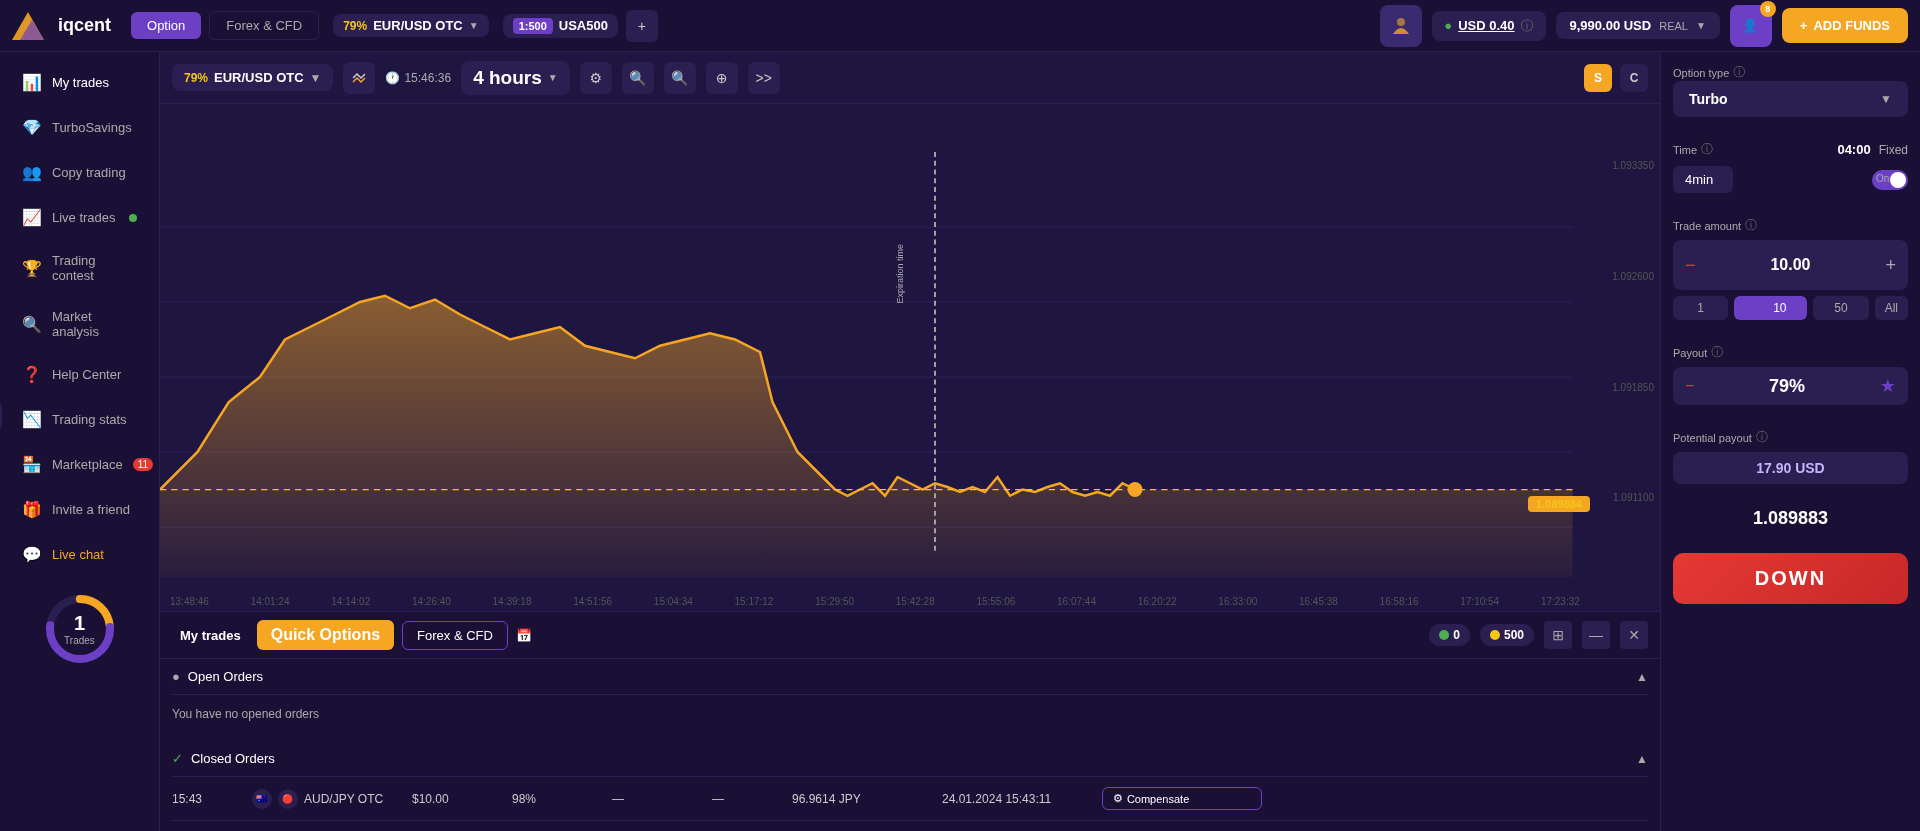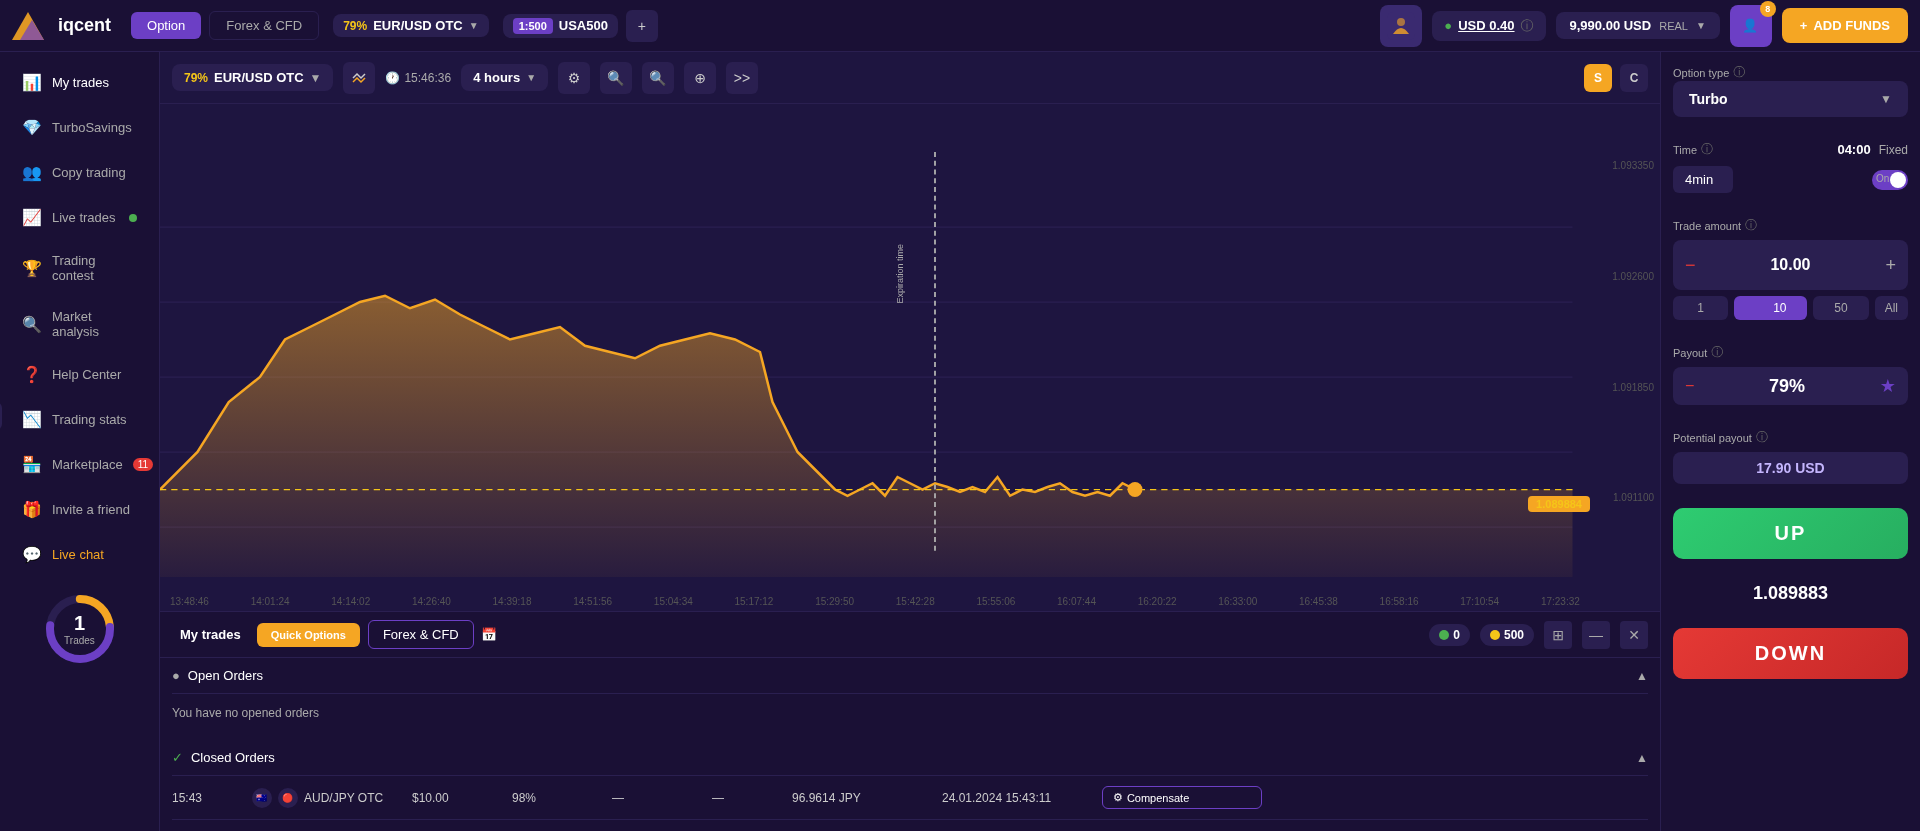--- a/index.html
+++ b/index.html
@@ -294,21 +294,21 @@
     }
     .timeframe-selector {
       display: flex;
       align-items: center;
       background: #2a1f50;
       border-radius: 8px;
       padding: 6px 12px;
       gap: 6px;
       cursor: pointer;
     }
-    .timeframe-label { color: #fff; font-size: 13px; font-weight: 600; }
+    .timeframe-label { color: #fff; font-size: 19px; font-weight: 600; }
     .time-display {
       display: flex;
       align-items: center;
       gap: 4px;
       color: #aaa;
       font-size: 12px;
     }
     .s-c-btn {
       background: #f5a623;
       color: #fff;
@@ -376,21 +376,21 @@
     .tab-label.active {
       color: #fff;
       font-weight: 600;
     }
     .tab-quick-btn {
       background: #f5a623;
       color: #fff;
       border: none;
       border-radius: 6px;
       padding: 6px 14px;
-      font-size: 11px;
+      font-size: 16px;
       font-weight: 600;
       cursor: pointer;
     }
     .tab-forex-btn {
       background: transparent;
       color: #fff;
       border: 1px solid #6c3fc5;
       border-radius: 6px;
       padding: 6px 14px;
       font-size: 13px;
@@ -1108,17 +1108,16 @@
     <div>
       <div class="rp-label">
         <span>Potential payout</span>
         <span class="info-icon">ⓘ</span>
       </div>
       <div class="potential-row" style="margin-top:6px;">
         <span class="potential-amt">17.90 USD</span>
       </div>
     </div>
 
-    <button class="up-btn">UP</button>
     <div class="current-price">1.089883</div>
     <button class="down-btn">DOWN</button>
   </div>
 </div>
 
 </body></html>

